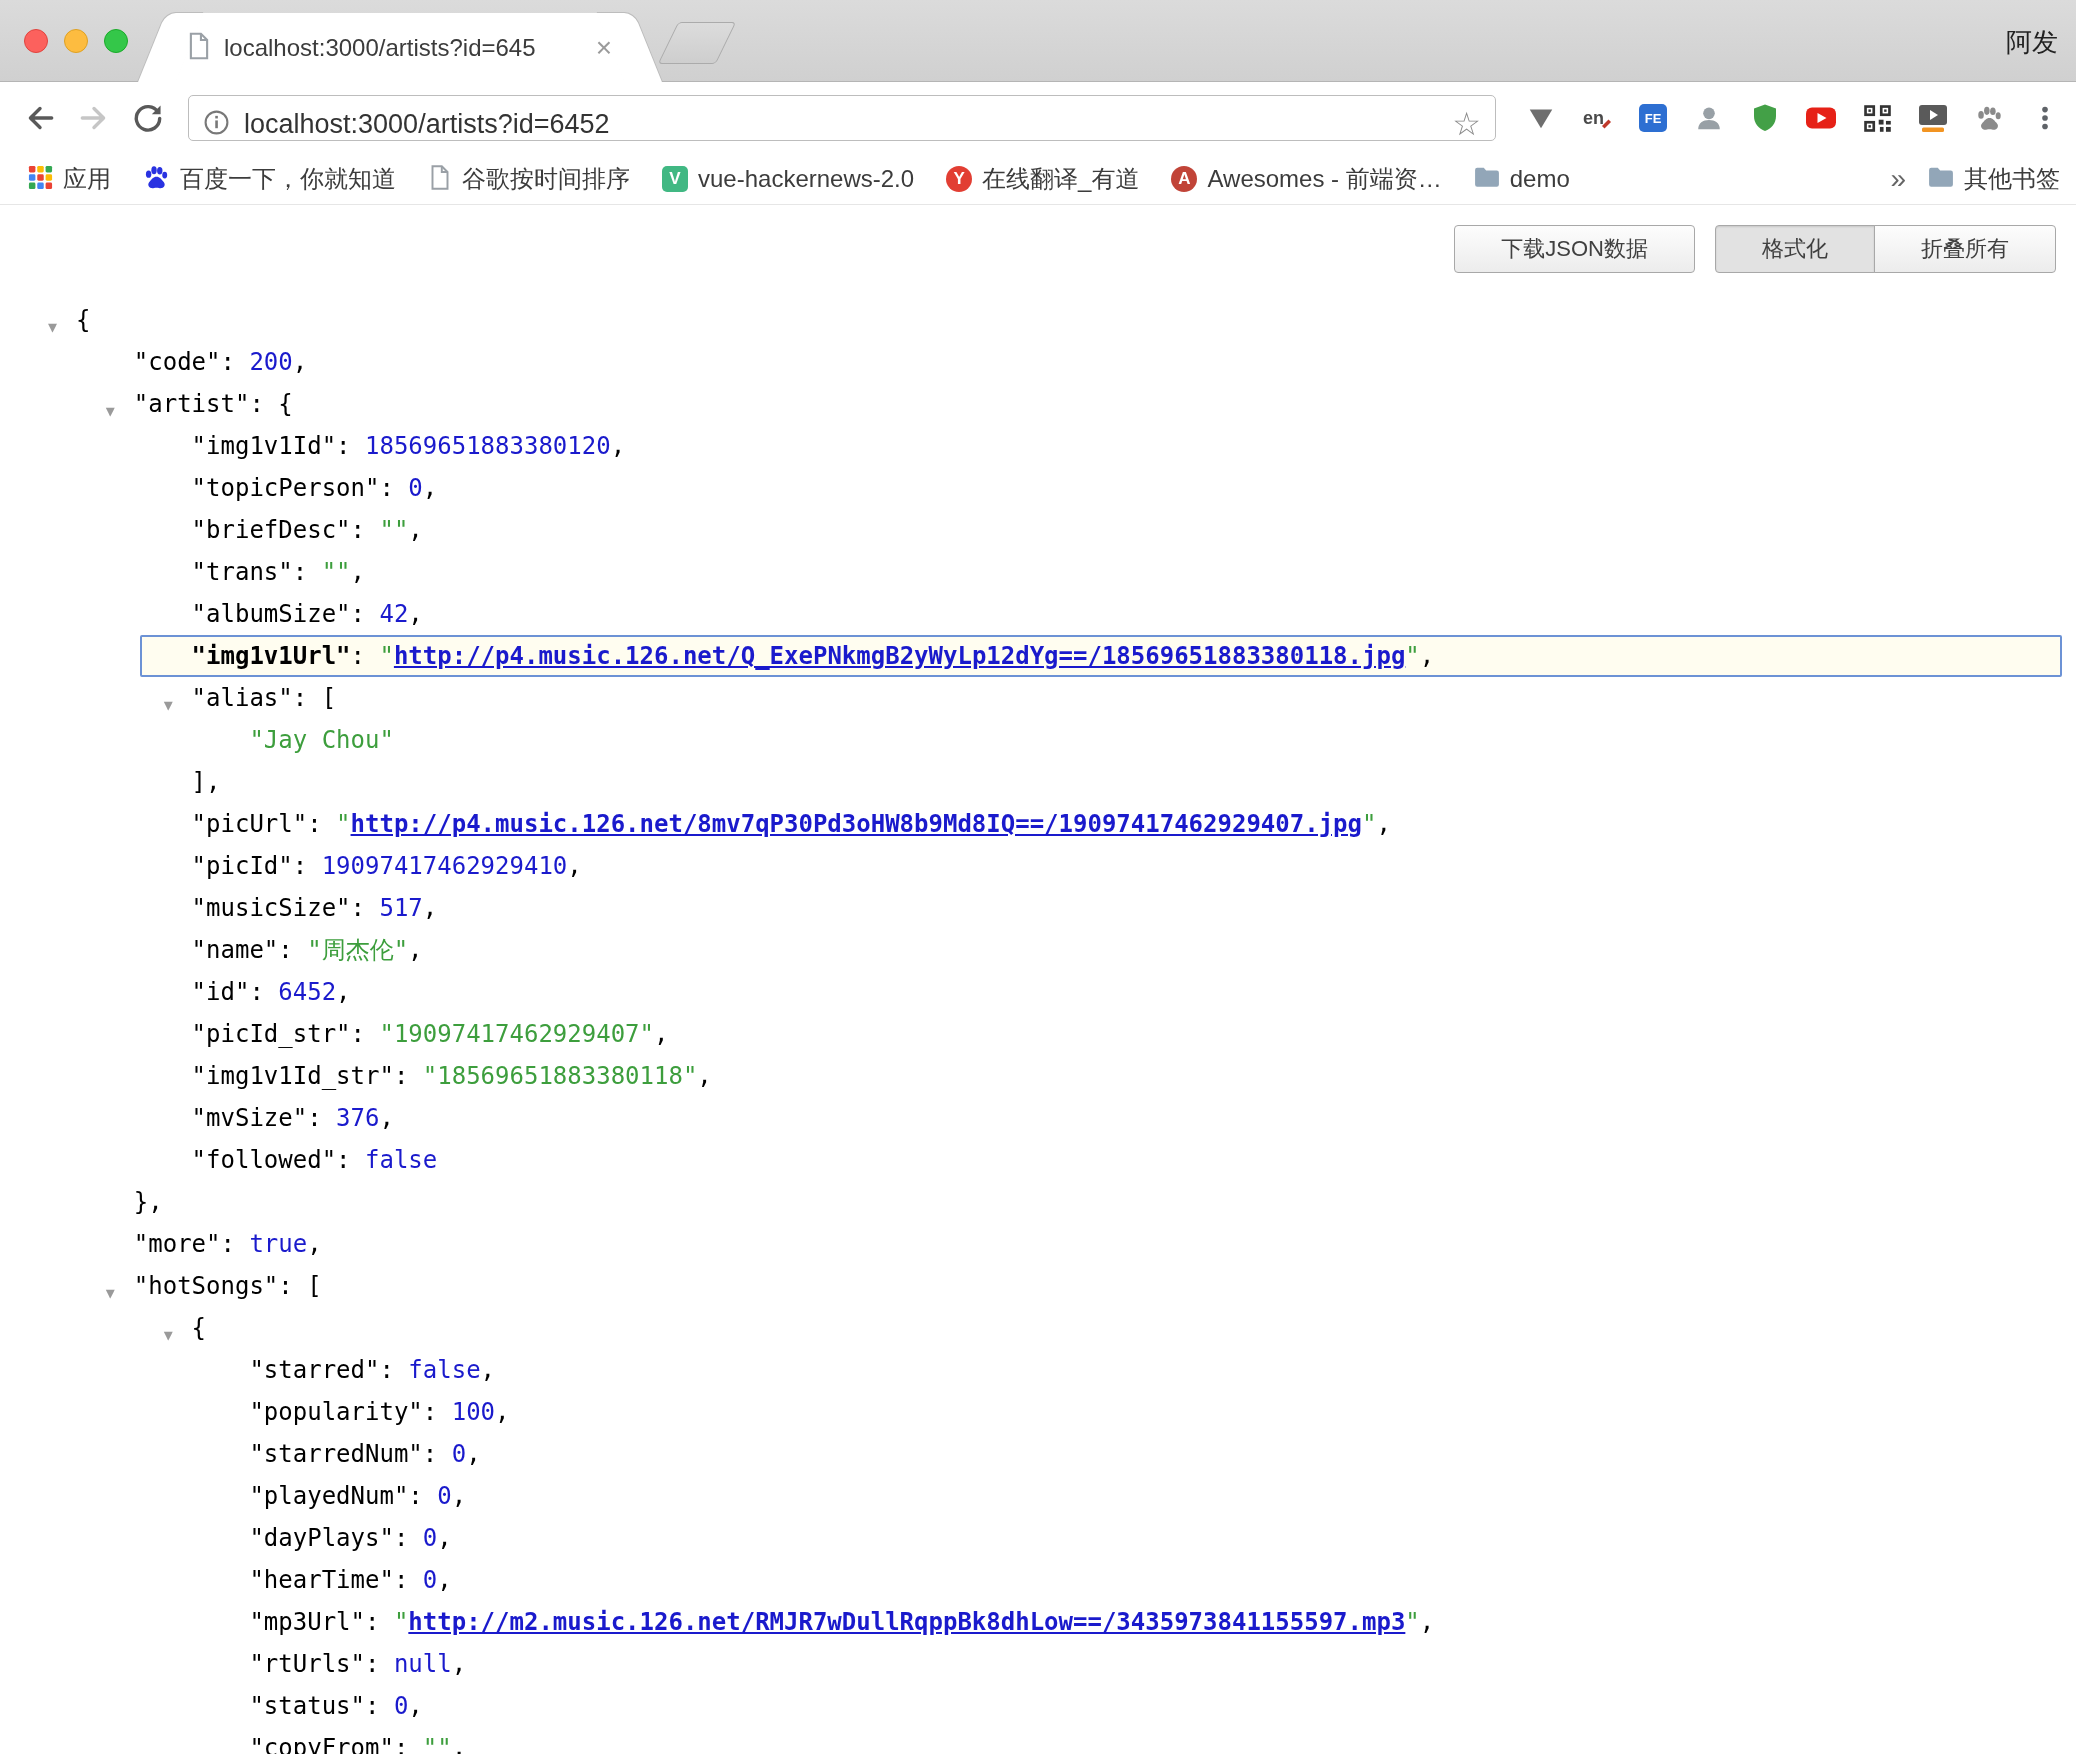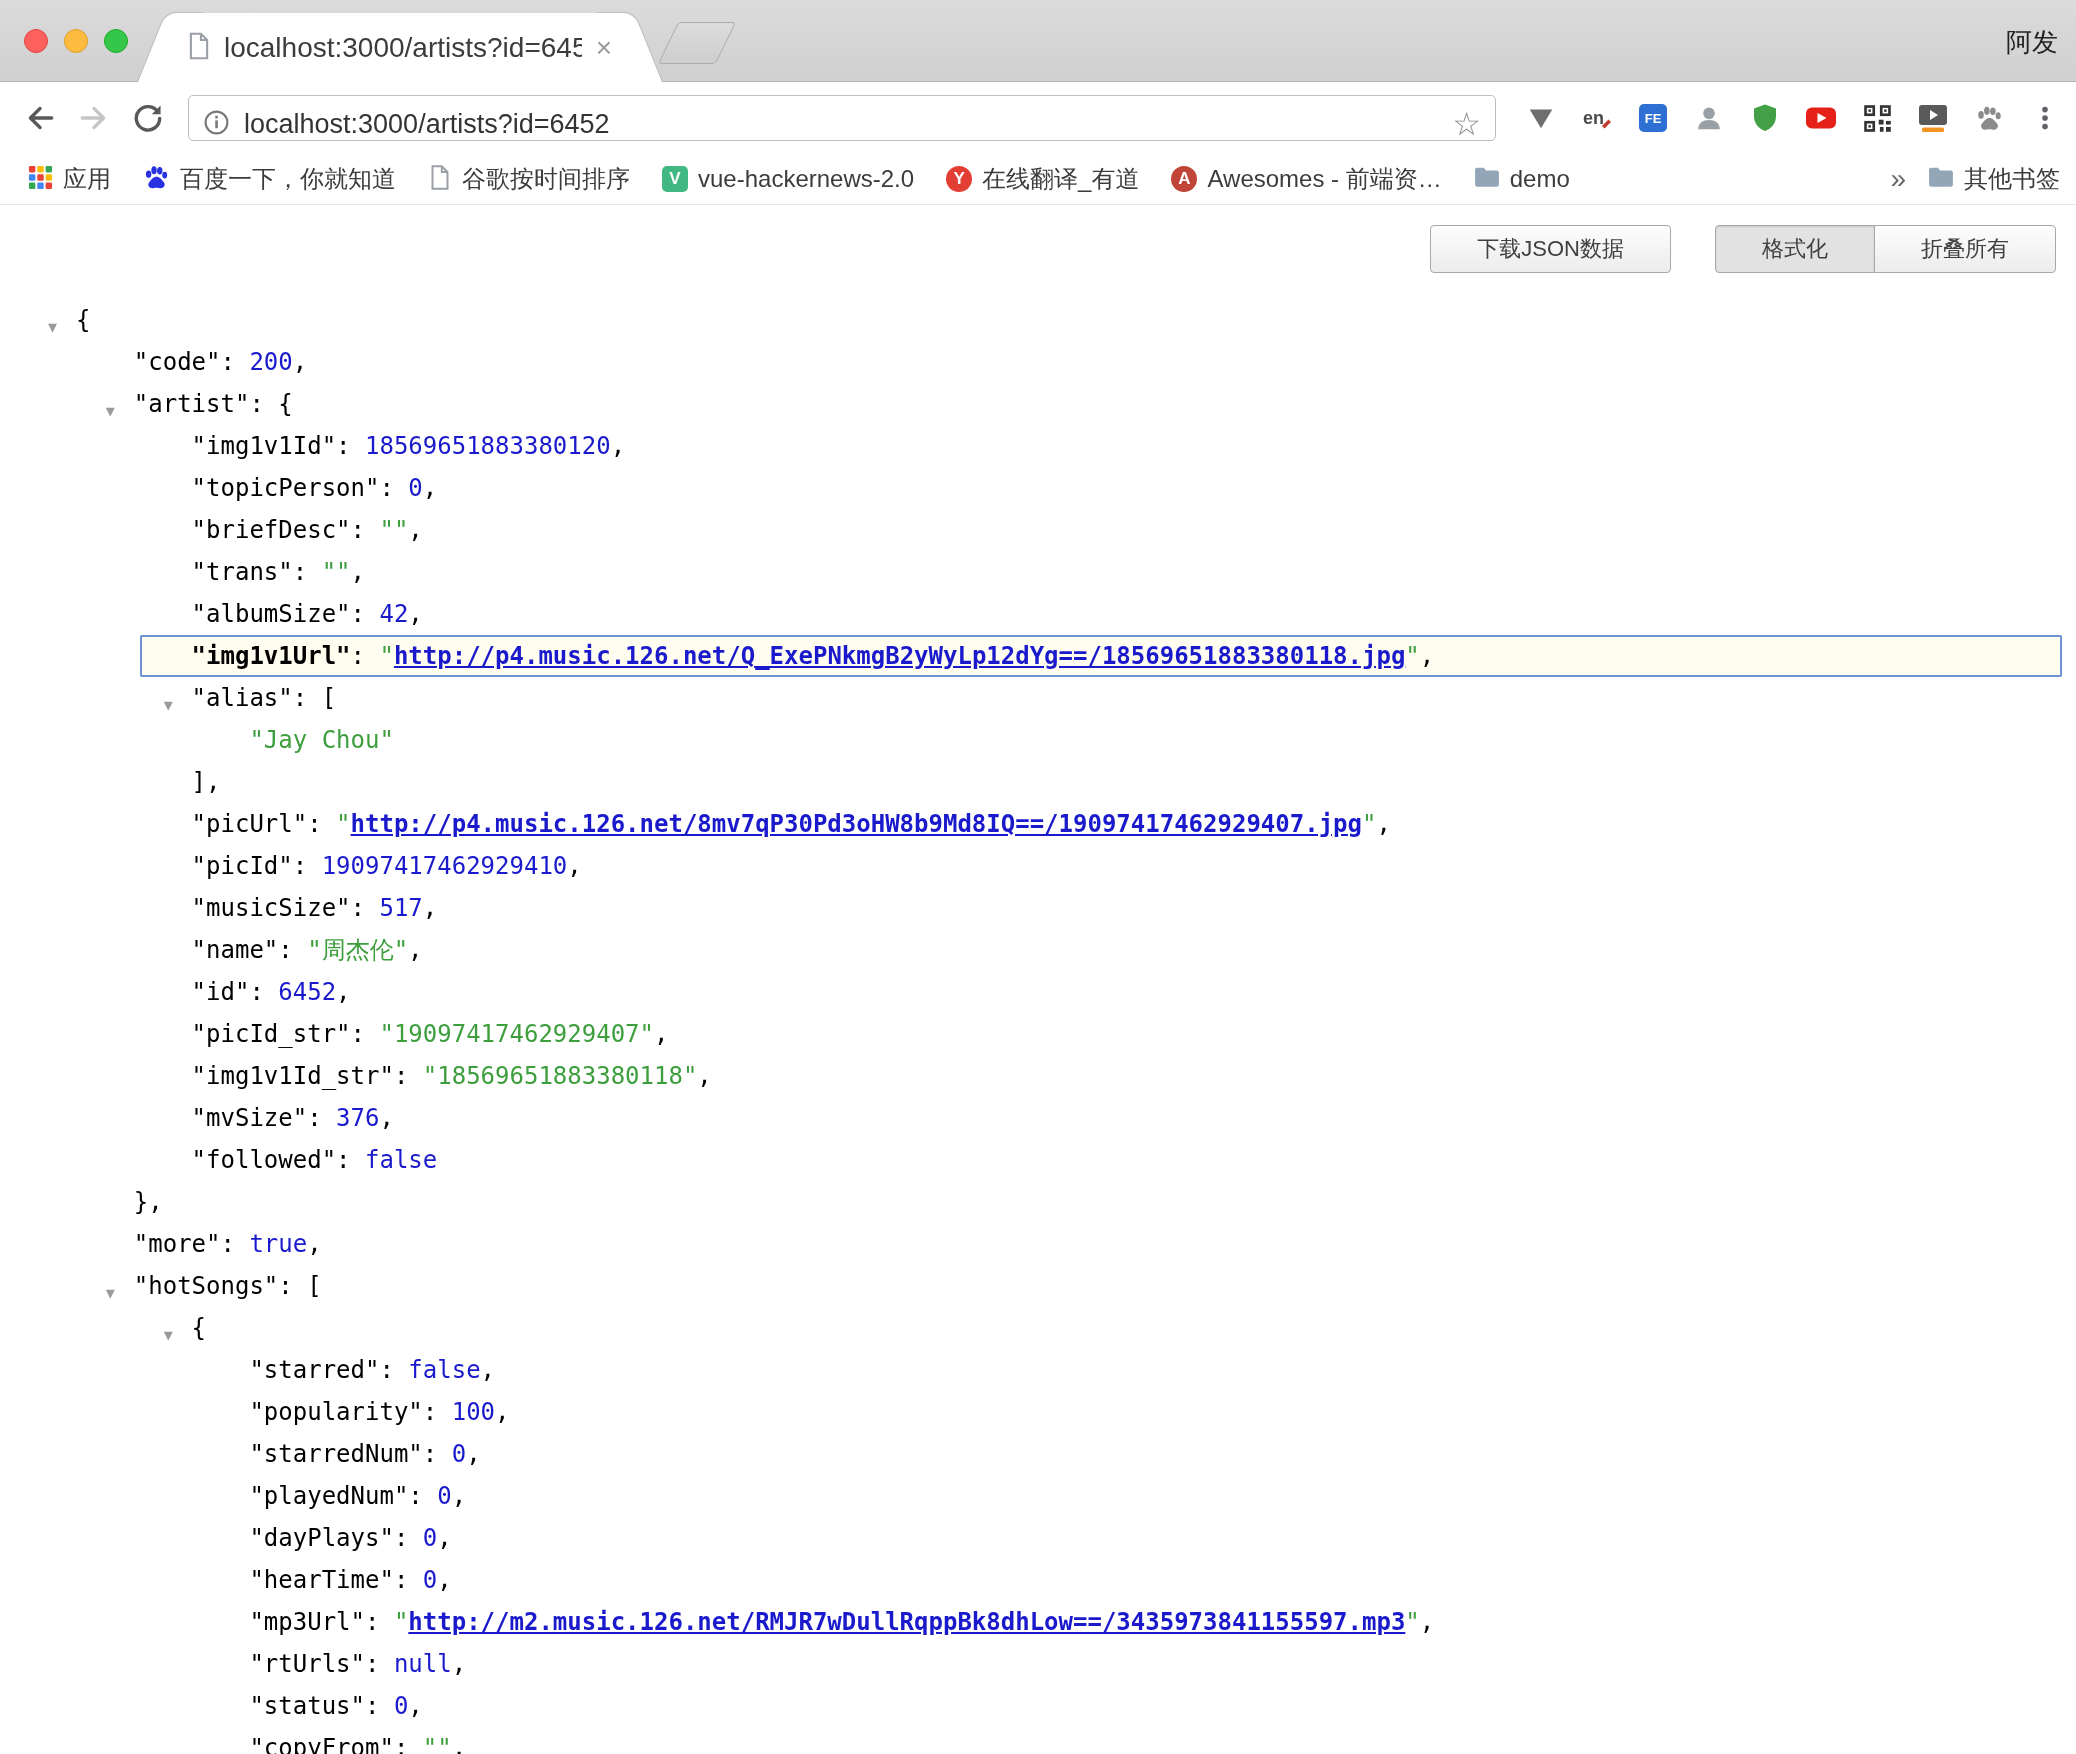--- a/index.html
+++ b/index.html
@@ -30,21 +30,21 @@
     z-index:4;
   }
   .tab::before, .tab::after {
     content:""; position:absolute; bottom:0; width:38px; height:100%;
     background:#FFF; z-index:0;
   }
   .tab::before { left:-18px; transform:skewX(-22deg); border-radius:10px 0 0 0; box-shadow:-1px -1px 0 #BDBDBD; }
   .tab::after  { right:-18px; transform:skewX(22deg); border-radius:0 10px 0 0; box-shadow:1px -1px 0 #BDBDBD; }
   .tab > * { position:relative; z-index:1; }
   .tab-title {
-    font-size:28px; color:#3C3C3C; white-space:nowrap; overflow:hidden; flex:1;
+    font-size:24px; color:#3C3C3C; white-space:nowrap; overflow:hidden; flex:1;
   }
   .tab-close { font-size:28px; color:#9B9B9B; line-height:1; padding:0 2px; cursor:default; }
 
   .new-tab-btn {
     position:absolute; left:668px; top:22px; width:58px; height:42px;
     background:linear-gradient(#DCDCDC,#CECECE);
     border:1px solid #ABABAB; border-radius:4px;
     transform:skewX(-26deg); z-index:3;
   }
   .profile-name { position:absolute; right:18px; top:25px; font-size:26px; color:#222; z-index:6; }
@@ -85,21 +85,21 @@
   .actions { position:absolute; top:20px; right:20px; display:flex; gap:20px; }
   .btn {
     height:48px; padding:0 46px; font-size:22px; color:#404040;
     background:linear-gradient(#FDFDFD,#ECECEC);
     border:1px solid #A8A8A8; border-radius:4px;
     font-family:"Liberation Sans", sans-serif;
     display:flex; align-items:center;
   }
   .btn-group { display:flex; }
   .btn-group .btn { border-radius:0; }
-  .btn-group .btn:first-child { border-radius:4px 0 0 4px;margin-left:24px; }
+  .btn-group .btn:first-child { border-radius:4px 0 0 4px; }
   .btn-group .btn:last-child  { border-radius:0 4px 4px 0; margin-left:-1px; }
   .btn.active { background:#E2E2E2; box-shadow:inset 0 1px 2px rgba(0,0,0,.12); }
 
   
   .json-tree {
     margin-top:94px; padding:0 14px 0 76px;
     font-family:"DejaVu Sans Mono", monospace;
     font-size:24px; line-height:42px; color:#111;
   }
   .json-line { white-space:pre; position:relative; height:42px; }

